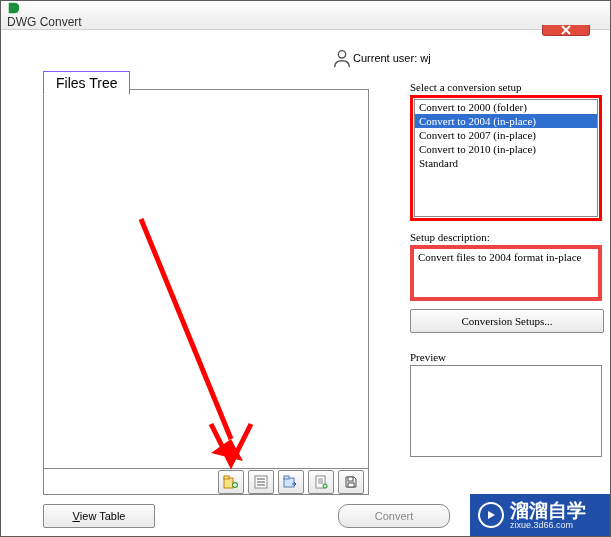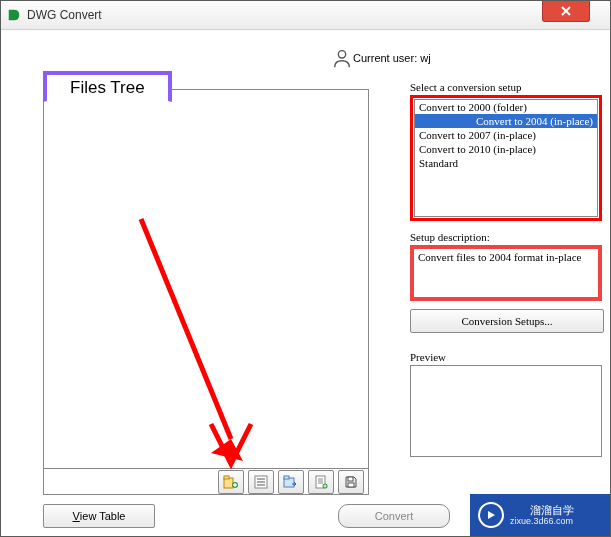--- a/index.html
+++ b/index.html
@@ -16,22 +16,22 @@
     background: #fff;
     border: 1px solid #5a5a5a;
     box-sizing: border-box;
     position: relative;
   }
   .titlebar {
     height: 28px;
     background: linear-gradient(to bottom, #fdfdfd, #ececec);
     border-bottom: 1px solid #d0d0d0;
     display: flex;
-    align-items: center;
     padding: 0 16px 0 6px;
+    flex-direction: column;
   }
   .titlebar .app-icon {
     width: 14px;
     height: 14px;
     margin-right: 6px;
     display: flex;
   }
   .titlebar .title {
     font-size: 12px;
     color: #333;
@@ -71,24 +71,24 @@
     height: 22px;
   }
 
   .tabs {
     position: absolute;
     top: 42px;
     left: 42px;
     display: flex;
   }
   .tab {
-    padding: 3px 23px;
-    border: 4px solid #8b5cf6;
+    padding: 3px 12px;
+    border: 1px solid #8b5cf6;
     background: #f4f4f4;
-    font-size: 17px;
+    font-size: 14px;
     position: relative;
     cursor: default;
   }
   .tab.active {
     background: #fff;
     border-bottom: 1px solid #fff;
     z-index: 2;
   }
   .tab + .tab { margin-left: -1px; }
 
@@ -152,21 +152,20 @@
     overflow: hidden;
   }
   .setup-item {
     padding: 1px 4px;
     font-size: 11px;
     white-space: nowrap;
   }
   .setup-item.selected {
     background: #2f6fd0;
     color: #fff;
-    text-align: right;
   }
   .desc-box {
     border: 4px solid #ef4444;
     height: 44px;
     padding: 2px 4px;
     font-size: 11px;
     background: #fff;
   }
   .btn-wide {
     margin-top: 8px;
@@ -226,21 +225,21 @@
     gap: 6px;
     padding-left: 8px;
     box-sizing: border-box;
   }
   .watermark .play {
     width: 22px; height: 22px;
     border: 2px solid #fff;
     border-radius: 50%;
     display:flex;align-items:center;justify-content:center;
   }
-  .watermark .cn { font-size: 11px; font-weight: normal; line-height:1;margin-left:20px;}
+  .watermark .cn { font-size: 19px; font-weight: bold; line-height:1;}
   .watermark .url { font-size: 9px; opacity:.9;}
 </style>
 </head>
 <body>
 
 <div class="window">
 
   <div class="titlebar">
     <span class="app-icon">
       <svg viewBox="0 0 16 16" width="14" height="14">

